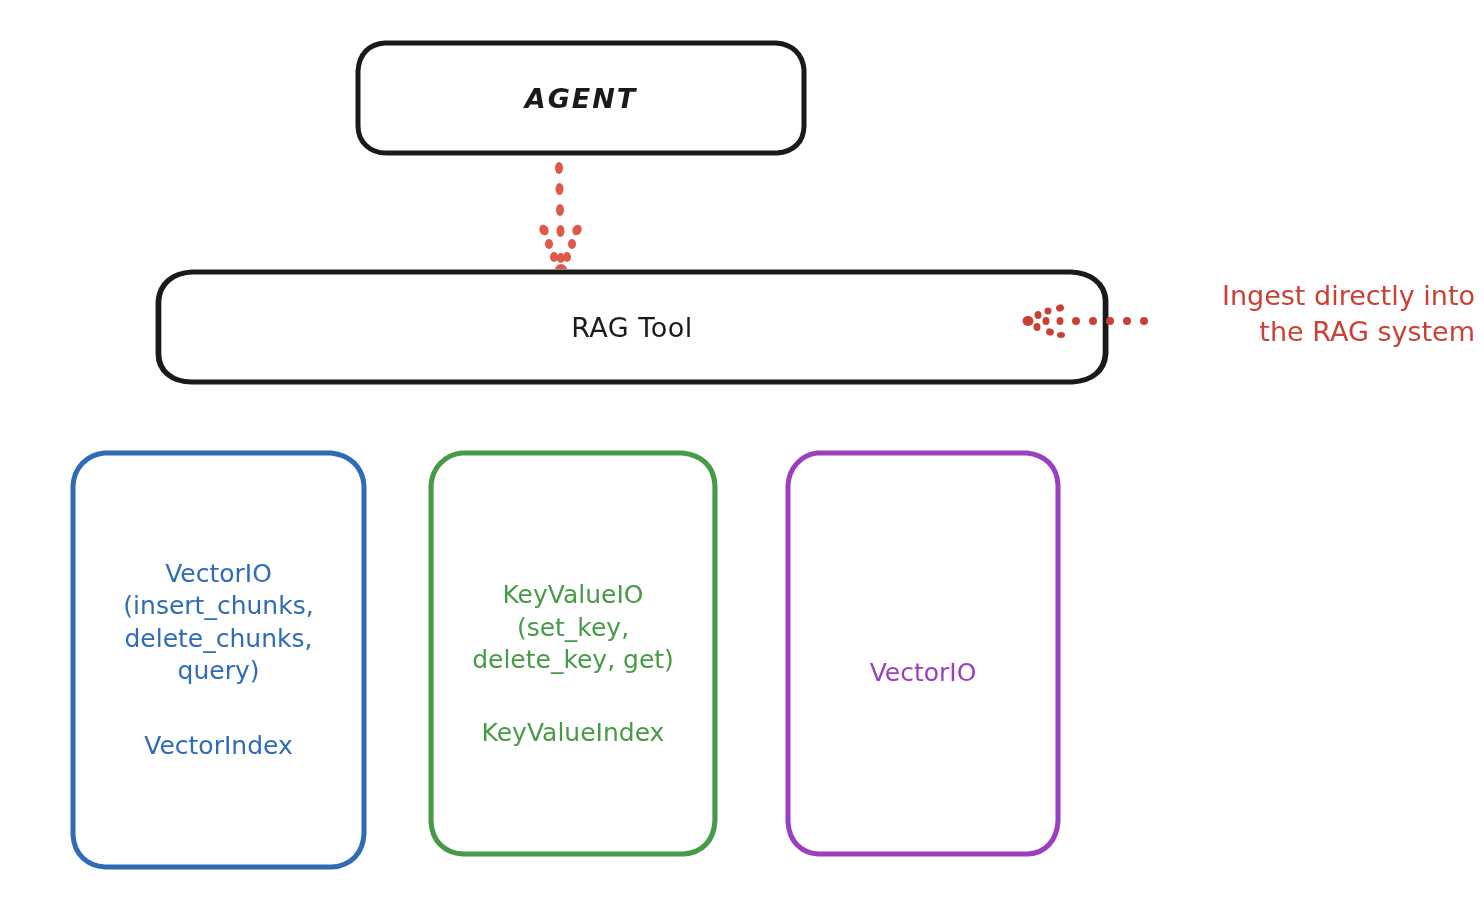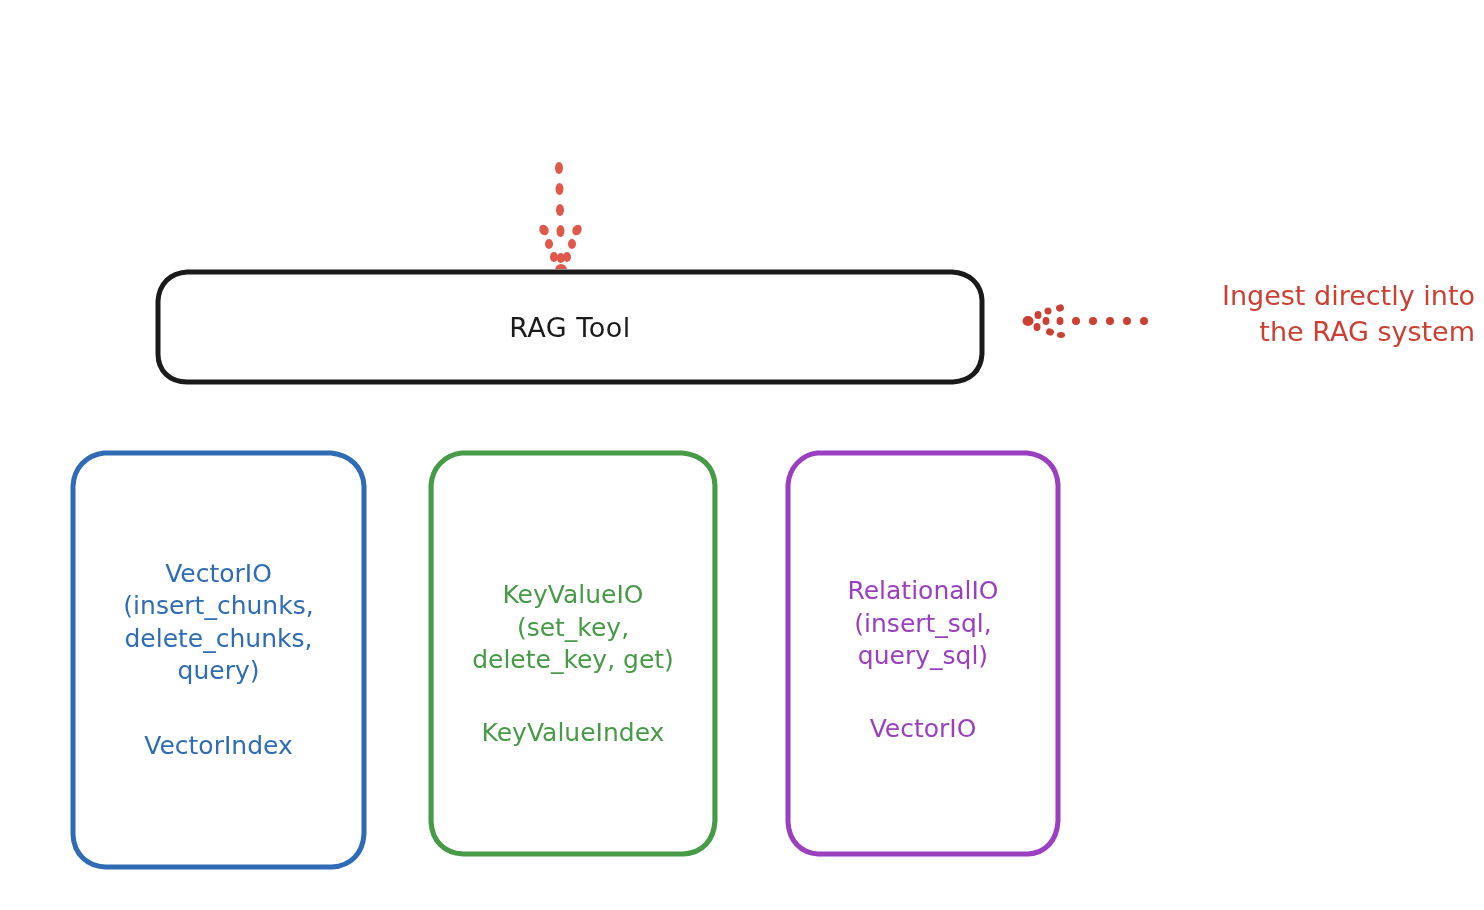--- a/index.html
+++ b/index.html
@@ -53,21 +53,21 @@
     font-family: "DejaVu Sans", sans-serif;
     font-style: italic;
     font-weight: 700;
     font-size: 27px;
     letter-spacing: 2px;
     color: #1a1a1a;
   }
   #rag-tool-node {
     left: 155px;
     top: 269px;
-    width: 830px;
+    width: 954px;
     height: 116px;
   }
   #rag-tool-node .node-label {
     font-family: "DejaVu Sans", sans-serif;
     font-size: 27px;
     color: #1a1a1a;
     letter-spacing: 0.5px;
   }
 
   
@@ -145,20 +145,26 @@
     top: 296px;
     width: 130px;
     height: 50px;
   }
 </style>
 </head>
 <body>
 
 <div id="canvas">
 
+  <div class="node" id="agent-node">
+    <svg class="node-svg" viewBox="0 0 452 116" preserveAspectRatio="none">
+      <path d="M30,3 C14,4 4,14 3,31 L3,86 C3,102 15,113 31,113 L422,113 C438,112 449,102 449,86 L449,30 C448,14 437,4 421,3 Z" fill="#ffffff" stroke="#1a1a1a" stroke-width="5" stroke-linecap="round" stroke-linejoin="round"></path>
+    </svg>
+    <span class="node-label">AGENT</span>
+  </div>
 
   <svg id="agent-to-rag-arrow" viewBox="0 0 90 120">
     <g fill="#e0584a">
       <ellipse cx="44" cy="10" rx="4" ry="6"></ellipse>
       <ellipse cx="44.5" cy="31" rx="4" ry="6"></ellipse>
       <ellipse cx="45" cy="52" rx="4" ry="6"></ellipse>
       <ellipse cx="45.5" cy="73" rx="4" ry="6"></ellipse>
       <ellipse cx="29" cy="72" rx="4.5" ry="5.5" transform="rotate(-25 29 72)"></ellipse>
       <ellipse cx="62" cy="72" rx="4.5" ry="5.5" transform="rotate(25 62 72)"></ellipse>
       <ellipse cx="34" cy="86" rx="4" ry="5"></ellipse>
@@ -217,19 +223,16 @@
     <div class="io-title">KeyValueIO
 (set_key,
 delete_key, get)</div>
     <div class="io-sub">KeyValueIndex</div>
   </div>
 
   <div class="node io-node" id="relational-io-node">
     <svg class="node-svg" viewBox="0 0 276 406" preserveAspectRatio="none">
       <path d="M32,3 C16,5 4,18 3,35 L3,372 C4,391 16,403 33,404 L243,404 C261,403 272,390 273,371 L273,35 C272,16 260,5 242,3 Z" fill="#ffffff" stroke="#9a3fbf" stroke-width="5" stroke-linecap="round" stroke-linejoin="round"></path>
     </svg>
-    <div class="io-title">RelationalIO
-(insert_sql,
-query_sql)</div>
     <div class="io-sub">VectorIO</div>
   </div>
 
 </div>
 
 </body></html>

